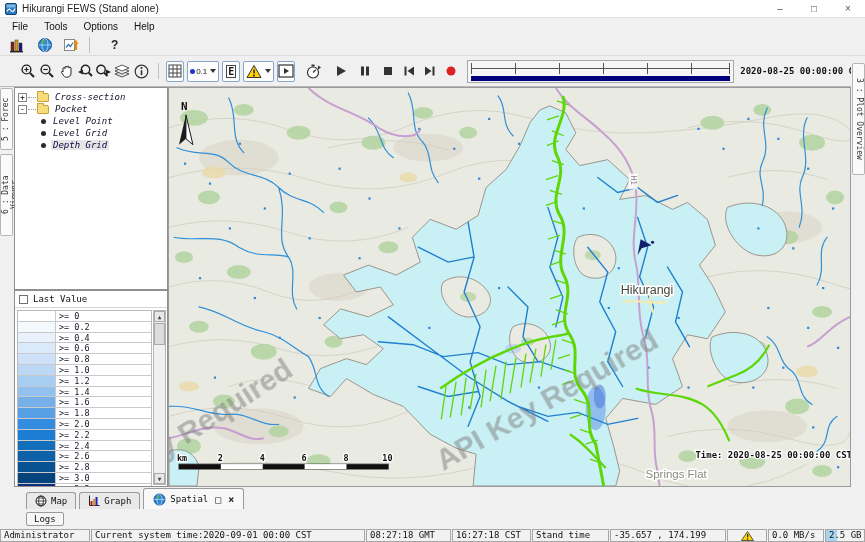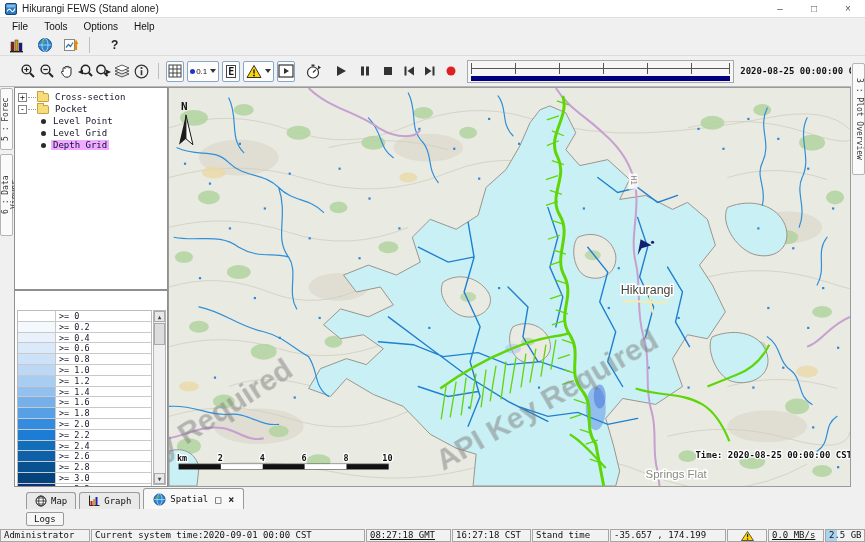--- a/index.html
+++ b/index.html
@@ -48,22 +48,22 @@
 
   
   .tree-box { position:absolute; left:14px; top:87px; width:154px; height:203px; background:#fff; border:1px solid #8f8f8f; overflow:hidden; font-family:"DejaVu Sans Mono",monospace; font-size:9px; padding-top:3px; }
   .tree-row { display:flex; align-items:center; height:12px; white-space:nowrap; }
   .expander { width:9px; height:9px; border:1px solid #848484; background:#fff; font-size:8px; line-height:7px; text-align:center; margin-left:3px; flex:0 0 9px; }
   .t-conn { width:8px; border-top:1px dotted #999; margin:0 1px; }
   .folder { width:12px; height:9px; background:#f7dc7c; border:1px solid #c8a23c; border-radius:1px 2px 1px 1px; position:relative; margin-right:4px; flex:0 0 12px; }
   .folder::before { content:""; position:absolute; left:-1px; top:-3px; width:5px; height:2px; background:#f7dc7c; border:1px solid #c8a23c; border-bottom:none; }
   .bullet { width:5px; height:5px; border-radius:50%; background:#2a2a2a; margin:0 5px 0 0; flex:0 0 5px; }
   .t-child { margin-left:26px; }
-  .t-label { padding:0 2px; color:#15152a; }
-  .t-label.selected { background:#f0abfc; color:#0a0a46; }
+  .t-label { padding:0 2px; color:#15152a;font-style:italic; }
+  .t-label.selected { background:#e5e5e5; color:#0a0a46; }
 
   
   .legend-box { position:absolute; left:14px; top:290px; width:154px; height:197px; background:#fff; border:1px solid #8f8f8f; overflow:hidden; font-family:"DejaVu Sans Mono",monospace; }
   .legend-head { height:17px; display:flex; align-items:center; padding-left:4px; border-bottom:1px solid #d5d5d5; }
   .chk { width:9px; height:9px; border:1px solid #707070; background:#fff; margin-right:5px; }
   .legend-head span { font-size:9px; }
   .legend-body { position:absolute; left:2px; top:19px; right:15px; bottom:0; border:1px solid #bbb; border-bottom:none; }
   .lrow { display:flex; height:10.8px; border-bottom:1px solid #c9c9c9; }
   .lswatch { flex:0 0 38px; border-right:1px solid #c9c9c9; }
   .llabel { flex:1; font-size:8.5px; line-height:10px; padding-left:3px; color:#15152a; background:#fff; }
@@ -299,20 +299,24 @@
     <span class="bullet"></span>
     <span class="t-label">Level Grid</span>
   </div>
   <div class="tree-row t-child">
     <span class="bullet"></span>
     <span class="t-label selected">Depth Grid</span>
   </div>
 </div>
 
 <div class="legend-box">
+  <div class="legend-head">
+    <span class="chk"></span>
+    <span>Last Value</span>
+  </div>
   <div class="legend-body">
     <div class="lrow">
         <span class="lswatch" style="background: rgb(255, 255, 255);"></span>
         <span class="llabel">&gt;= 0</span>
       </div>
     <div class="lrow">
         <span class="lswatch" style="background: rgb(244, 249, 254);"></span>
         <span class="llabel">&gt;= 0.2</span>
       </div>
     <div class="lrow">
@@ -599,29 +603,29 @@
   </div>
 </div>
 
 <div class="logsrow">
   <span class="logs-btn">Logs</span>
 </div>
 
 <div class="statusbar">
   <span class="scell" style="flex:0 0 90px;">Administrator</span>
   <span class="scell" style="flex:0 0 274px;">Current system time:2020-09-01 00:00 CST</span>
-  <span class="scell" style="flex:0 0 85px;text-decoration:underline;">08:27:18 GMT</span>
+  <span class="scell" style="flex:0 0 85px;">08:27:18 GMT</span>
   <span class="scell" style="flex:0 0 79px;">16:27:18 CST</span>
   <span class="scell" style="flex:0 0 77px;">Stand time</span>
   <span class="scell" style="flex:0 0 116px;">-35.657 , 174.199</span>
   <span class="scell" style="flex:0 0 40px;">
     <svg class="warn-mini" width="13" height="10">
         <polygon points="6.5,0.5 12.5,9.5 0.5,9.5" fill="#ffd400" stroke="#333" stroke-width=".8"></polygon>
         <rect x="6" y="3" width="1.2" height="3.2" fill="#222"></rect>
         <circle cx="6.6" cy="8" r=".8" fill="#222"></circle>
       </svg>
   </span>
-  <span class="scell" style="flex:0 0 56px;text-decoration:underline;">0.0 MB/s</span>
+  <span class="scell" style="flex:0 0 56px;">0.0 MB/s</span>
   <span class="scell" style="flex:1;">
     <span class="memfill"></span>
     <span class="memtxt">2.5 GB</span>
   </span>
 </div>
 
 </body></html>

